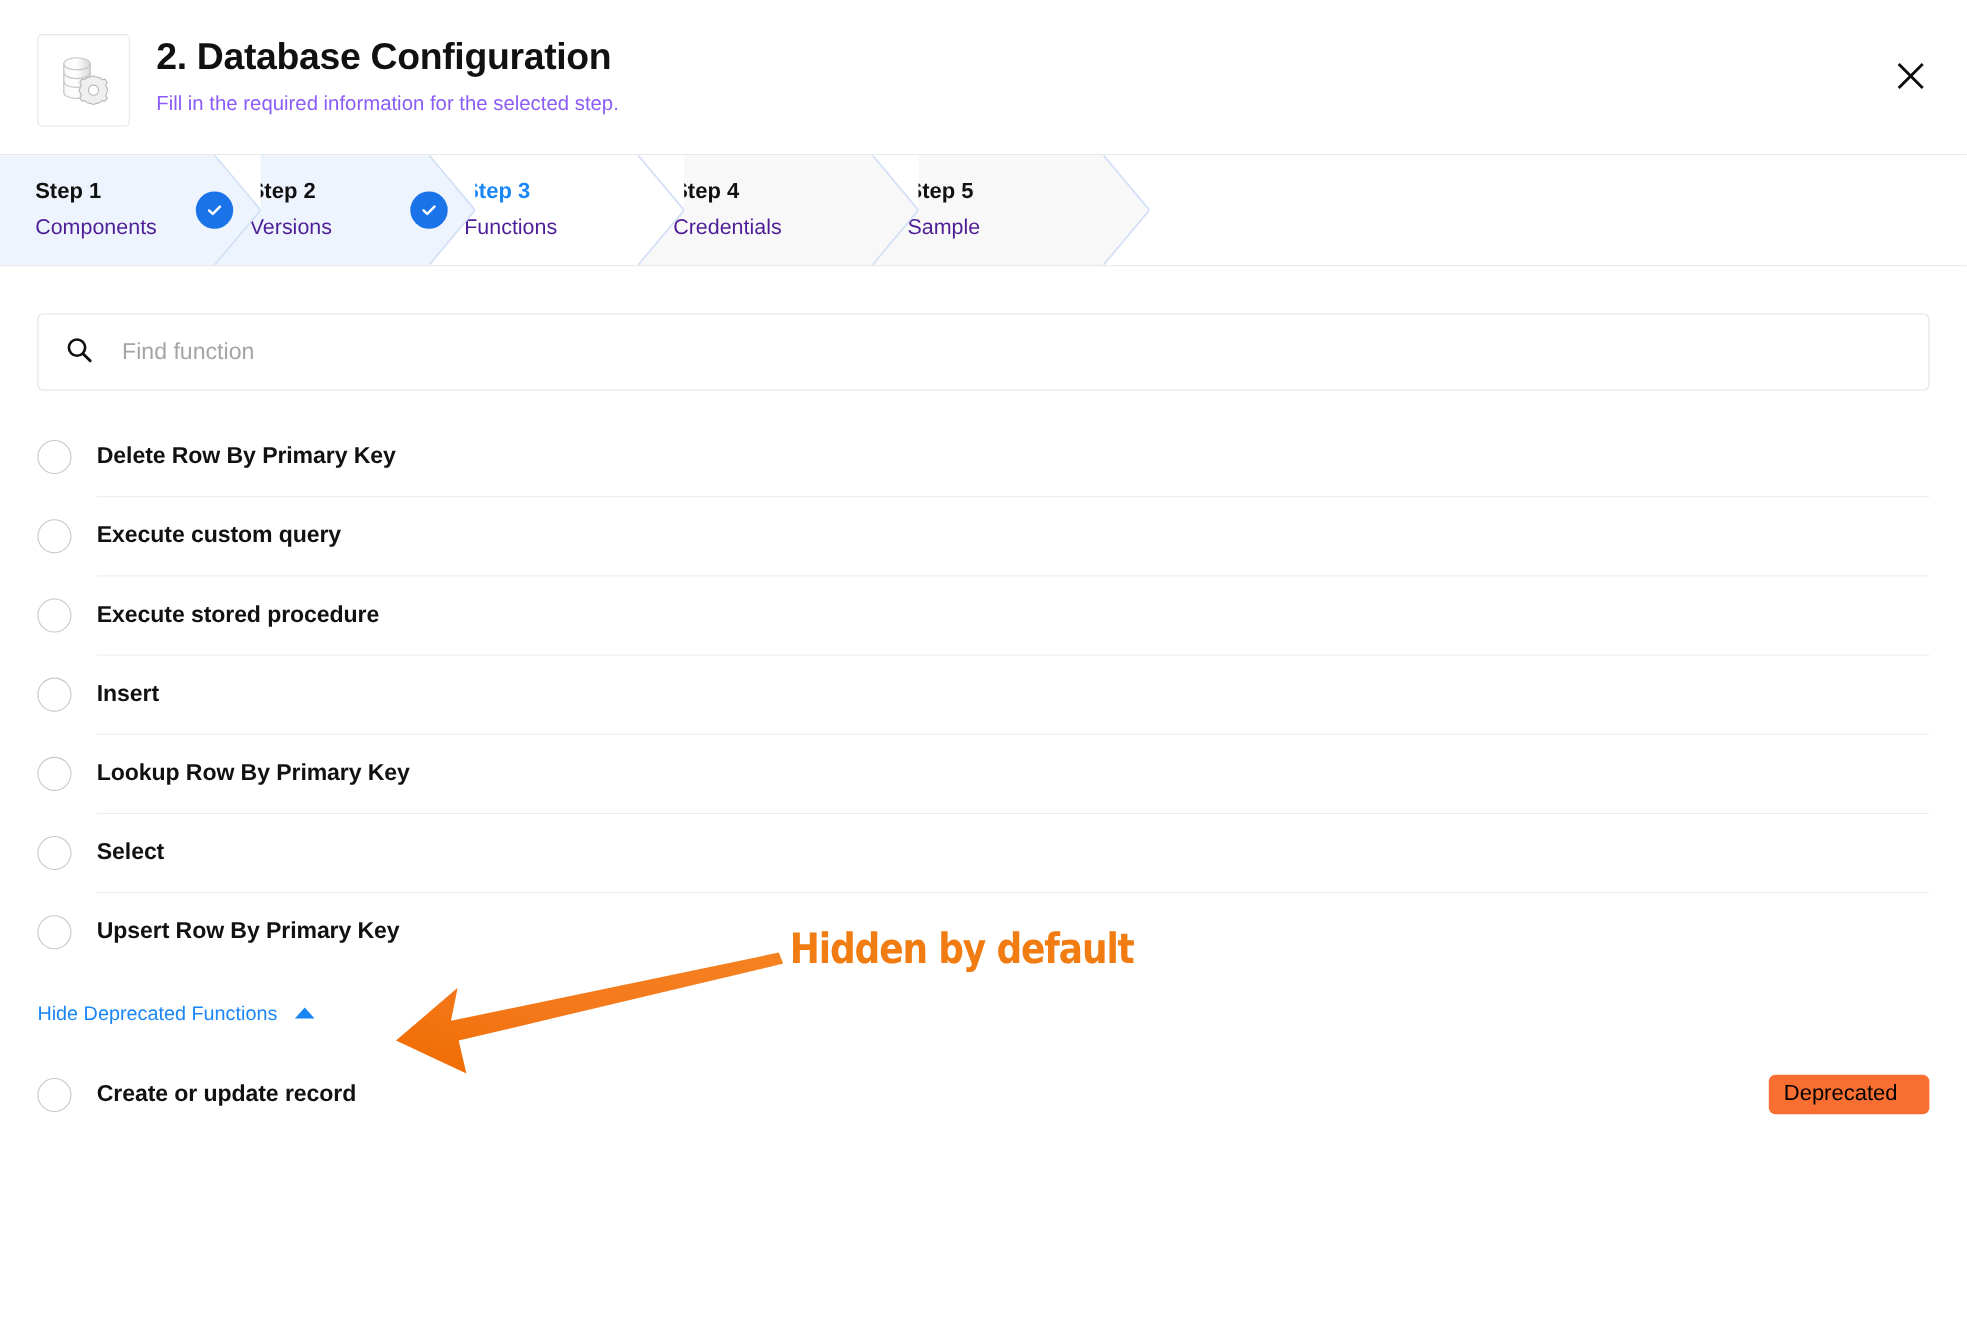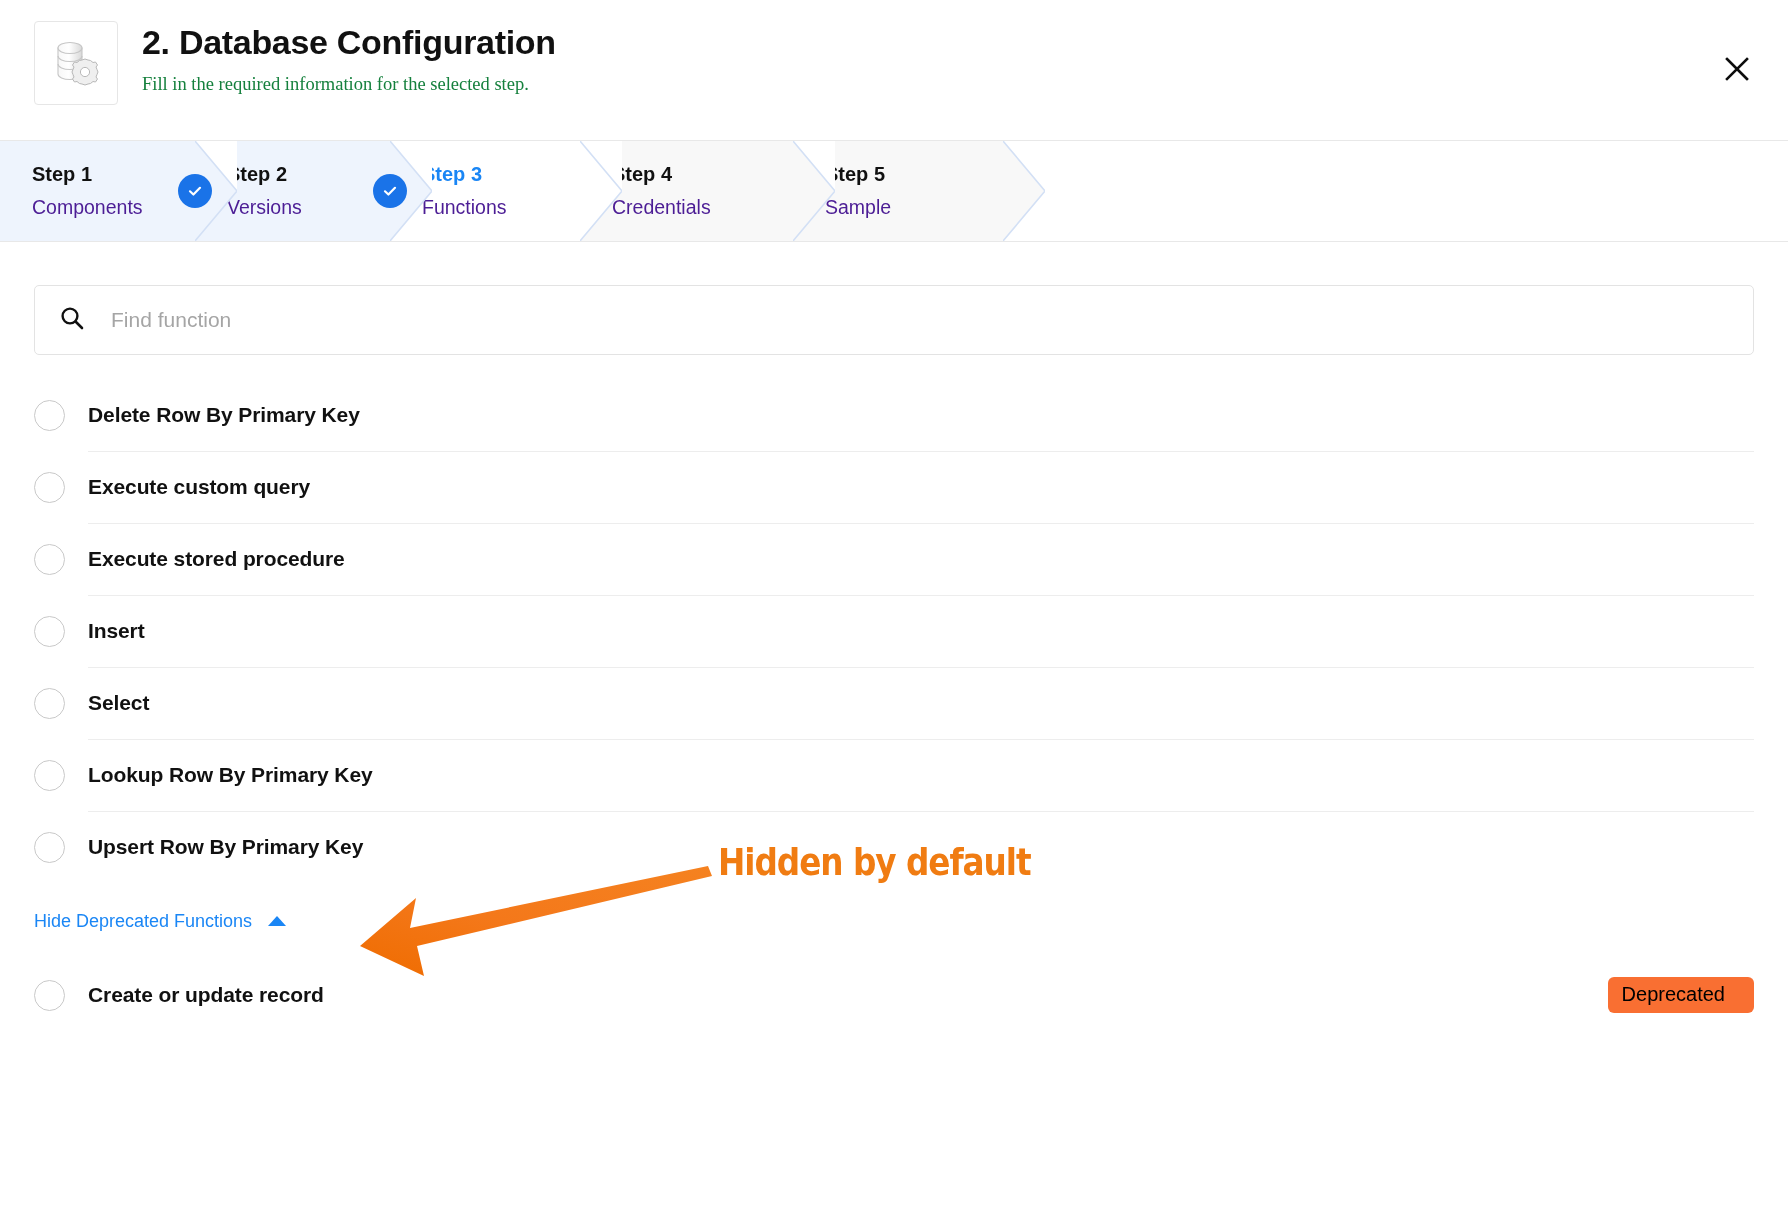--- a/index.html
+++ b/index.html
@@ -17,21 +17,21 @@
   }
 
   
   .header {
     position: relative;
     height: 141px;
     box-sizing: border-box;
     border-bottom: 1px solid #e8e8e8;
     display: flex;
     align-items: flex-start;
-    padding: 21px 0 0 0;
+    padding: 31px 0 0 0;
   }
   .header-icon-box {
     width: 84px;
     height: 84px;
     margin-left: 34px;
     border: 1px solid #e6e6e6;
     border-radius: 4px;
     box-sizing: border-box;
     display: flex;
     align-items: center;
@@ -45,24 +45,23 @@
   }
   .header-title {
     font-size: 34px;
     font-weight: bold;
     letter-spacing: -0.3px;
     color: #111111;
     line-height: 1.15;
   }
   .header-sub {
     font-size: 18.5px;
-    color: #15803d;
+    color: #8b5cf6;
     margin-top: 11px;
     line-height: 1.2;
-    font-family: Liberation Serif, serif;
   }
   .close-btn {
     position: absolute;
     top: 47px;
     right: 29px;
     width: 44px;
     height: 44px;
     display: flex;
     align-items: center;
     justify-content: center;
@@ -368,25 +367,25 @@
     <div class="fn-row">
       <div class="radio"></div>
       <div class="fn-label">Execute stored procedure</div>
     </div>
     <div class="fn-row">
       <div class="radio"></div>
       <div class="fn-label">Insert</div>
     </div>
     <div class="fn-row">
       <div class="radio"></div>
+      <div class="fn-label">Lookup Row By Primary Key</div>
+    </div>
+    <div class="fn-row">
+      <div class="radio"></div>
       <div class="fn-label">Select</div>
-    </div>
-    <div class="fn-row">
-      <div class="radio"></div>
-      <div class="fn-label">Lookup Row By Primary Key</div>
     </div>
     <div class="fn-row">
       <div class="radio"></div>
       <div class="fn-label">Upsert Row By Primary Key</div>
     </div>
   </div>
 
 <div class="toggle-link-row">
   <span class="toggle-link">Hide Deprecated Functions</span>
   <span class="caret-up"></span>

